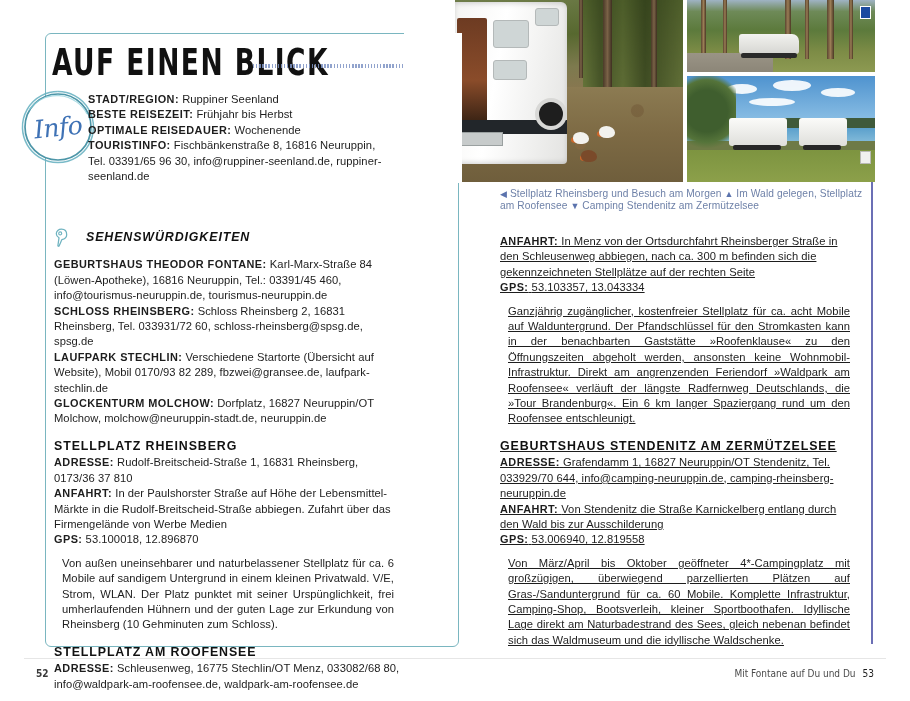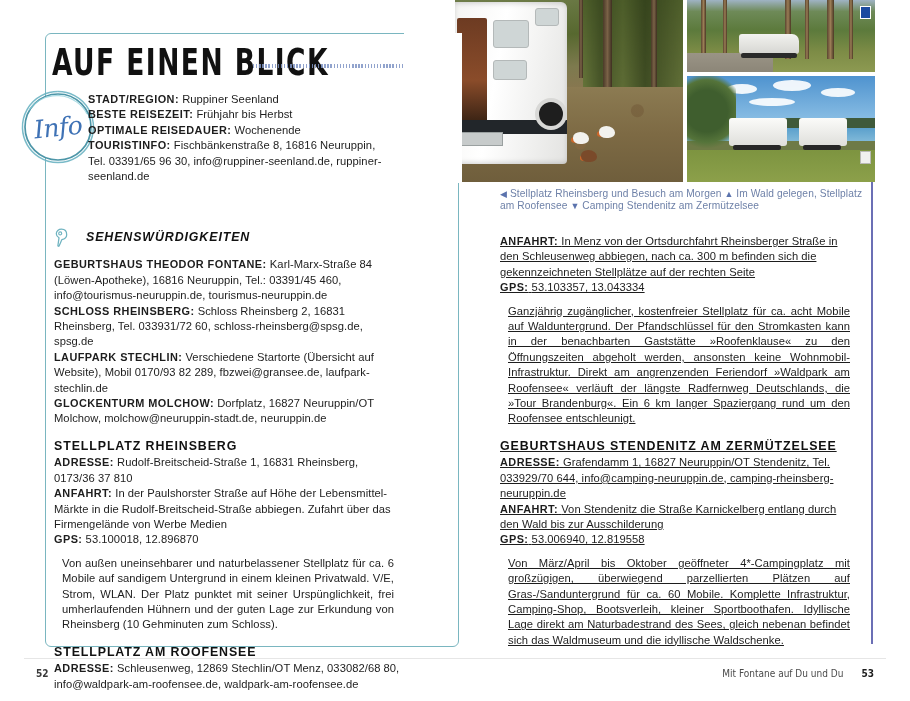--- a/index.html
+++ b/index.html
@@ -114,21 +114,21 @@
 
   
   .pin{width:15px;height:19px;flex:0 0 15px;}
 
   
   .foot-rule{position:absolute;left:24px;top:658px;width:862px;height:1px;background:#e6e6e6;}
   .pg-left{position:absolute;left:36px;top:668px;font-size:10px;font-weight:700;color:#3a3a3a;
     font-family:"DejaVu Sans Condensed","Liberation Sans Narrow","Liberation Sans",sans-serif;}
   .pg-right{position:absolute;right:36px;top:668px;font-size:10px;color:#4a4a4a;
     font-family:"DejaVu Sans Condensed","Liberation Sans Narrow","Liberation Sans",sans-serif;}
-  .pg-right b{font-weight:700;color:#1d1d1d;margin-left:18px;}
+  .pg-right b{font-weight:400;color:#1d1d1d;margin-left:7px;}
 </style>
 </head>
 <body>
 
 <div class="page">
 
   <div class="photos">
 
     <div class="photo photo-main">
       <div class="p1-sky"></div>
@@ -266,21 +266,21 @@
     </div>
     <div class="block">
       <span class="lbl">GPS:</span>
       <span>53.100018, 12.896870</span>
     </div>
     <div class="para">Von außen uneinsehbarer und naturbelassener Stellplatz für ca. 6 Mobile auf sandigem Untergrund in einem kleinen Privatwald. V/E, Strom, WLAN. Der Platz punktet mit seiner Urspünglichkeit, frei umherlaufenden Hühnern und der guten Lage zur Erkundung von Rheinsberg (10 Gehminuten zum Schloss).</div>
 
     <div class="sec-head">STELLPLATZ AM ROOFENSEE</div>
     <div class="block">
       <span class="lbl">ADRESSE:</span>
-      <span>Schleusenweg, 12869 Stechlin/OT Menz, 033082/68 80, info@waldpark-am-roofensee.de, waldpark-am-roofensee.de</span>
+      <span>Schleusenweg, 16775 Stechlin/OT Menz, 033082/68 80, info@waldpark-am-roofensee.de, waldpark-am-roofensee.de</span>
     </div>
   </div>
 
   <div class="col col-right">
 
     <div class="block">
       <span class="lbl">ANFAHRT:</span>
       <span>In Menz von der Ortsdurchfahrt Rheinsberger Straße in den Schleusenweg abbiegen, nach ca. 300 m befinden sich die gekennzeichneten Stellplätze auf der rechten Seite</span>
     </div>
     <div class="block">

